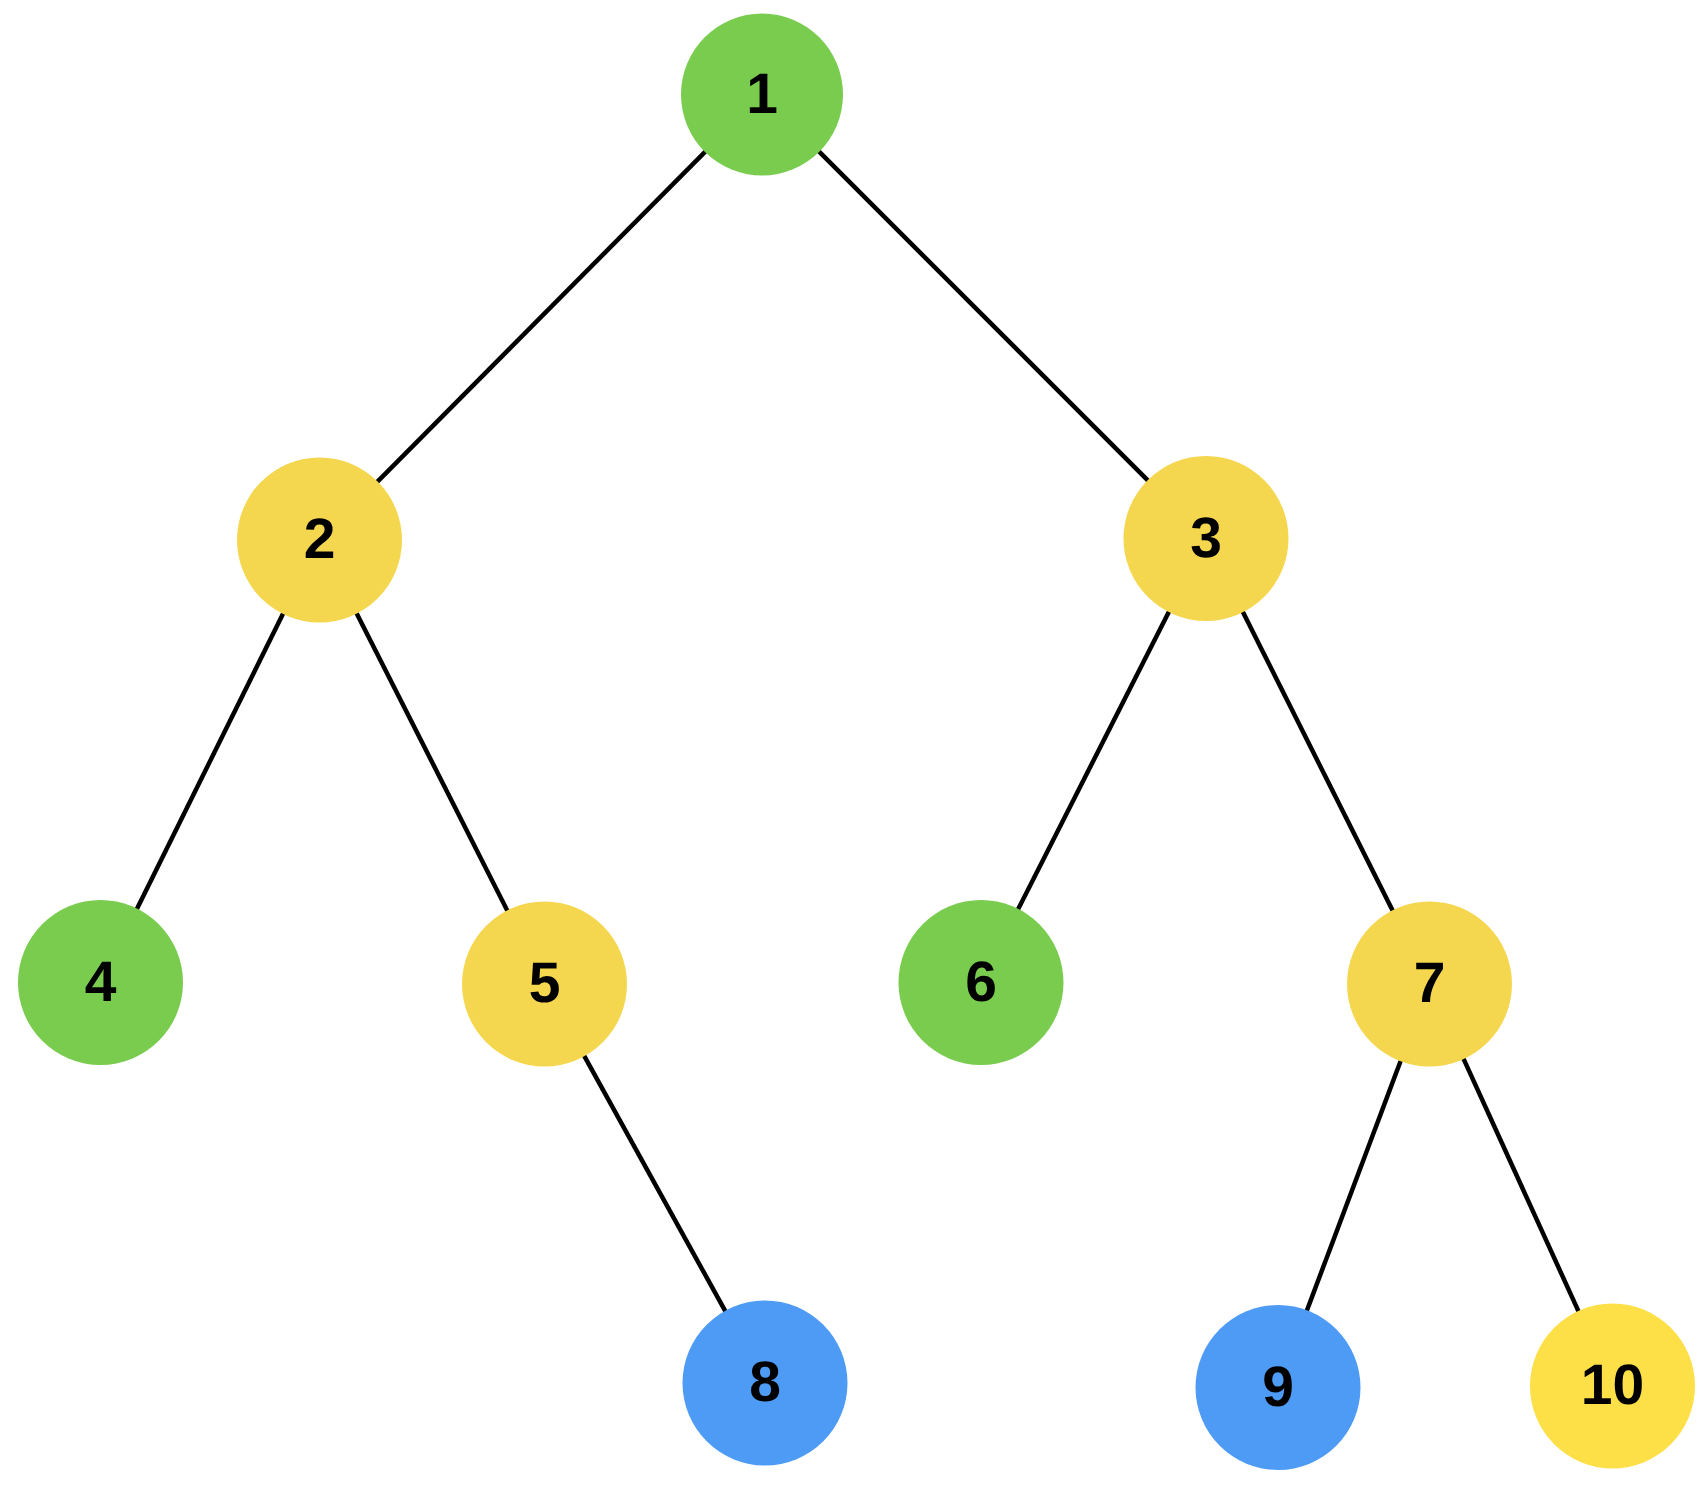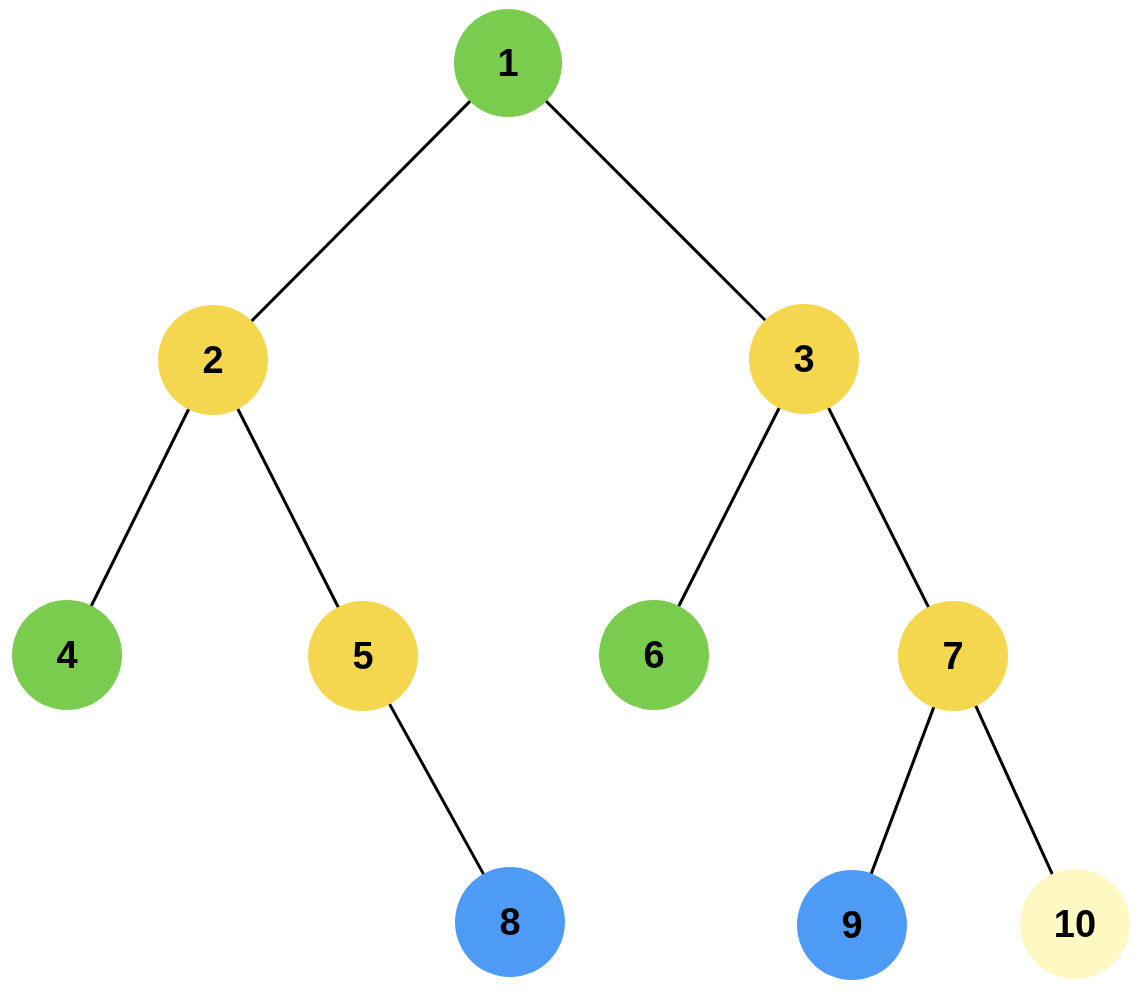--- a/index.html
+++ b/index.html
@@ -79,17 +79,17 @@
       </div>
       <div class="tree-node" style="left: 898px; top: 601px; width: 110px; height: 110px; background: rgb(245, 215, 79);">
         <span class="node-label" style="font-size: 38px; color: rgb(0, 0, 0);">7</span>
       </div>
       <div class="tree-node" style="left: 455px; top: 867px; width: 110px; height: 110px; background: rgb(78, 155, 245);">
         <span class="node-label" style="font-size: 38px; color: rgb(0, 0, 0);">8</span>
       </div>
       <div class="tree-node" style="left: 797px; top: 870px; width: 110px; height: 110px; background: rgb(78, 155, 245);">
         <span class="node-label" style="font-size: 38px; color: rgb(0, 0, 0);">9</span>
       </div>
-      <div class="tree-node" style="left: 1020px; top: 869px; width: 110px; height: 110px; background: #fef9c3;">
+      <div class="tree-node" style="left: 1020px; top: 869px; width: 110px; height: 110px; background: #fde047;">
         <span class="node-label" style="font-size: 38px; color: rgb(0, 0, 0);">10</span>
       </div>
     </div>
 </div>
 
 </body></html>

